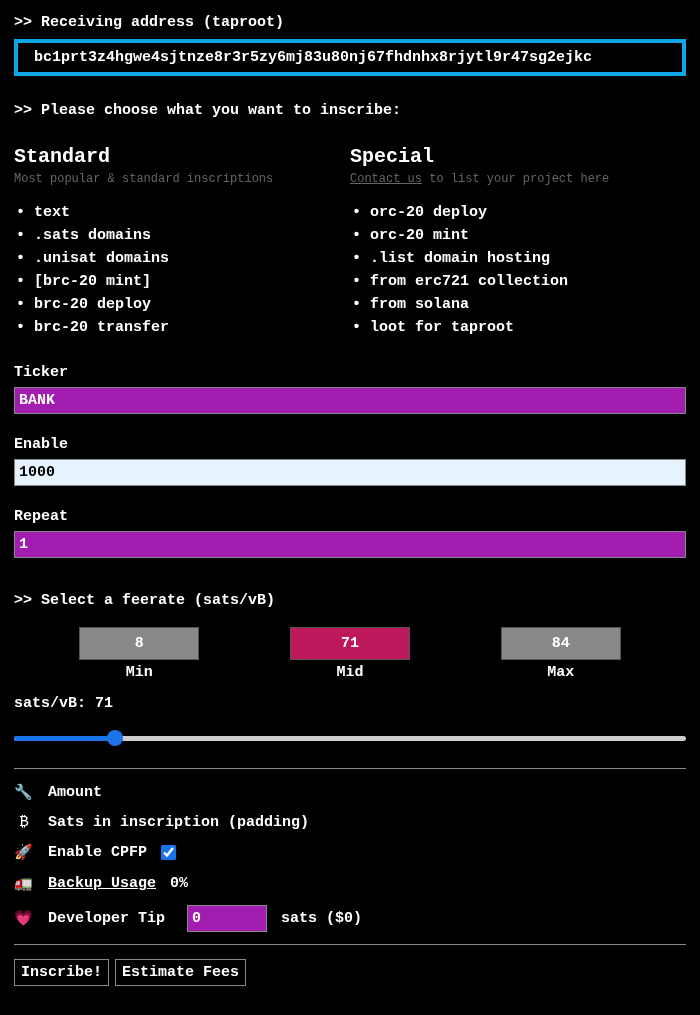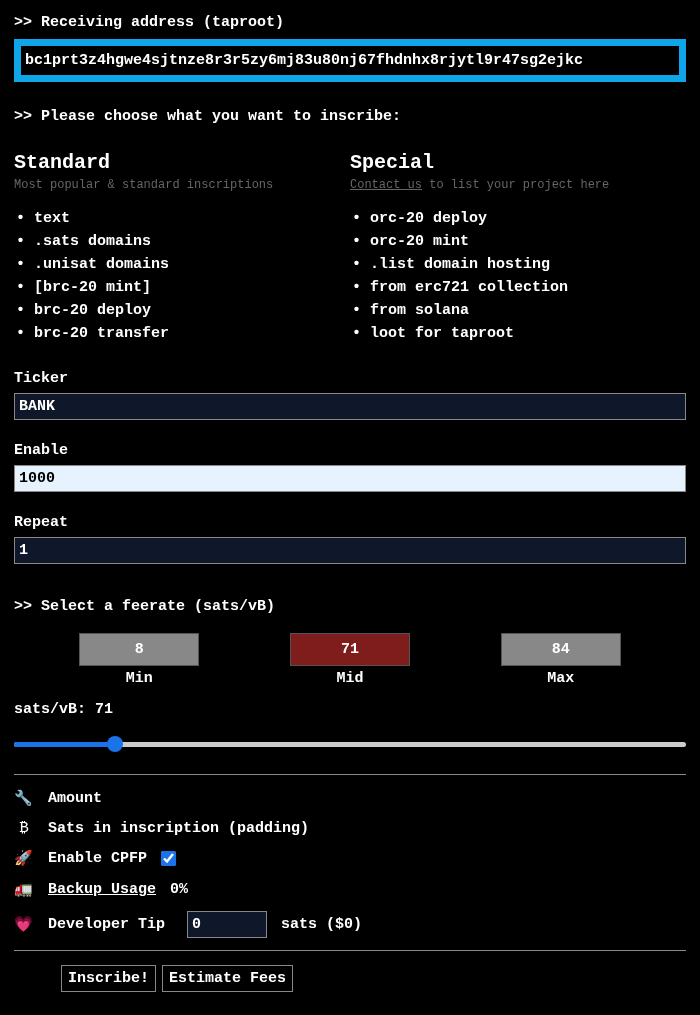--- a/index.html
+++ b/index.html
@@ -13,22 +13,22 @@
       font-family: 'Consolas', 'Courier New', monospace;
       font-size: 15px;
       padding: 14px;
       width: 700px;
     }
     .prompt {
       font-weight: bold;
       margin-bottom: 8px;
     }
     .address-box {
-      border: 7px solid #0ea5e9;
-      padding: 6px 4px;
+      border: 4px solid #0ea5e9;
+      padding: 6px 16px;
       font-weight: bold;
       margin-bottom: 26px;
     }
     .inscribe-prompt {
       font-weight: bold;
       margin-bottom: 26px;
     }
     .columns {
       display: flex;
       gap: 0;
@@ -64,21 +64,21 @@
       position: absolute;
       left: -18px;
     }
     .label {
       font-weight: bold;
       margin-top: 22px;
       margin-bottom: 6px;
     }
     input[type="text"] {
       width: 100%;
-      background: #0f172a;
+      background: #a21caf;
       border: 1px solid #888;
       color: #fff;
       padding: 4px 4px;
       font-family: inherit;
       font-size: 15px;
       font-weight: bold;
     }
     input.highlighted {
       background: #e6f3ff;
       color: #000;
@@ -107,21 +107,21 @@
       font-size: 15px;
       border: 1px solid #555;
       cursor: pointer;
       margin-bottom: 4px;
     }
     .fee-btn.gray {
       background: #888;
       color: #fff;
     }
     .fee-btn.green {
-      background: #7f1d1d;
+      background: #be185d;
       color: #fff;
     }
     .fee-label {
       font-weight: bold;
     }
     .satsvb {
       font-weight: bold;
       margin-bottom: 16px;
     }
     .slider-container {
@@ -187,21 +187,20 @@
       margin-left: 8px;
     }
     input[type="checkbox"] {
       accent-color: #1a73e8;
       width: 15px;
       height: 15px;
     }
     .action-buttons {
       display: flex;
       gap: 6px;
-      margin-left: 47px;
     }
     button.action {
       background: #000;
       border: 1px solid #888;
       color: #fff;
       font-family: inherit;
       font-weight: bold;
       font-size: 15px;
       padding: 4px 6px;
       cursor: pointer;

